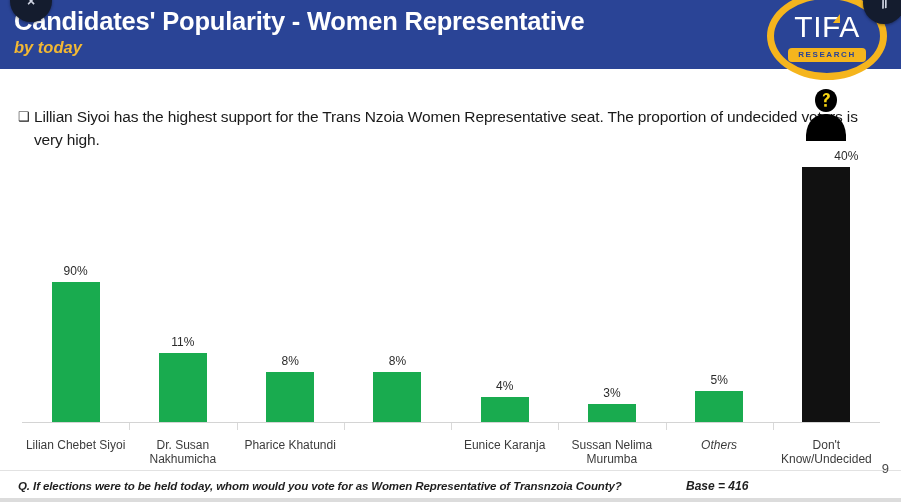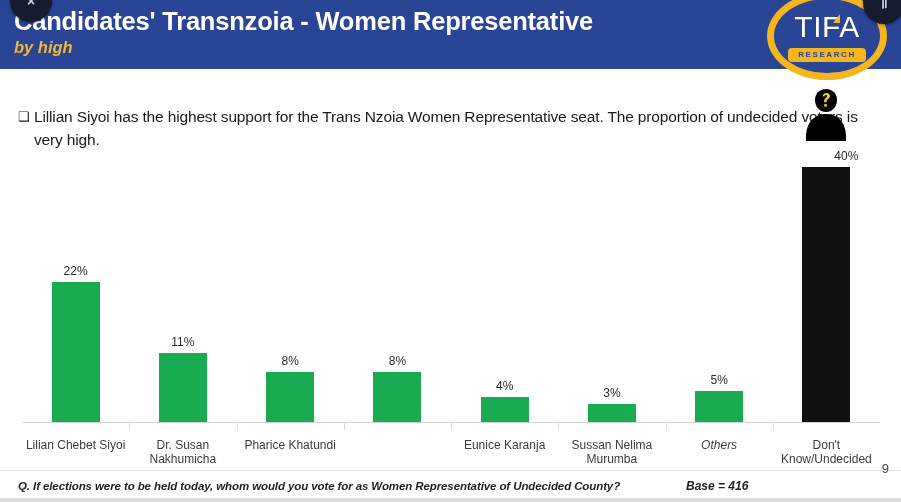--- a/index.html
+++ b/index.html
@@ -143,22 +143,22 @@
     position: absolute; left: 0; bottom: 0; width: 901px; height: 4px; background: #dcdcdc;
   }
 </style>
 </head>
 <body>
 
 <div class="slide">
 
   <div class="header">
     <div class="header-inner">
-      <div class="slide-title">Candidates' Transnzoia - Women Representative</div>
-      <div class="slide-subtitle">by high</div>
+      <div class="slide-title">Candidates' Popularity - Women Representative</div>
+      <div class="slide-subtitle">by today</div>
     </div>
 
     <div class="logo-wrap">
       <div class="logo-ring"></div>
       <div class="logo-text">TIFA</div>
       <div class="logo-dot"></div>
       <div class="logo-sub">RESEARCH</div>
     </div>
   </div>
 
@@ -173,21 +173,21 @@
     <div class="bullet-row">
       <div class="bullet-mark">❑</div>
       <div class="bullet-text">Lillian Siyoi has the highest support for the Trans Nzoia Women Representative seat. The proportion of undecided voters is very high.</div>
     </div>
   </div>
 
   <div class="chart">
     <div class="plot" id="plot">
         <div class="bar-col" style="left: 0px; width: 107.25px;">
           <div class="bar" style="height: 140.8px; width: 48px; background: rgb(25, 171, 79);"></div>
-          <div class="bar-label" style="bottom: 144.8px;">22%</div>
+          <div class="bar-label" style="bottom: 144.8px;">90%</div>
         </div>
         <div class="bar-col" style="left: 107.25px; width: 107.25px;">
           <div class="bar" style="height: 70.4px; width: 48px; background: rgb(25, 171, 79);"></div>
           <div class="bar-label" style="bottom: 74.4px;">11%</div>
         </div>
         <div class="bar-col" style="left: 214.5px; width: 107.25px;">
           <div class="bar" style="height: 51.2px; width: 48px; background: rgb(25, 171, 79);"></div>
           <div class="bar-label" style="bottom: 55.2px;">8%</div>
         </div>
         <div class="bar-col" style="left: 321.75px; width: 107.25px;">
@@ -250,18 +250,18 @@
       <div class="xlabel" style="left: 643.5px; width: 107.25px; font-style: italic;">
         <div>Others</div>
       </div>
       <div class="xlabel" style="left: 750.75px; width: 107.25px;">
         <div>Don't</div>
         <div>Know/Undecided</div>
       </div>
     </div>
 
   <div class="footer-rule"></div>
-  <div class="footer-q">Q. If elections were to be held today, whom would you vote for as Women Representative of Undecided County?</div>
+  <div class="footer-q">Q. If elections were to be held today, whom would you vote for as Women Representative of Transnzoia County?</div>
   <div class="footer-base">Base = 416</div>
   <div class="page-no">9</div>
   <div class="bottom-edge"></div>
 
 </div>
 
 </body></html>

